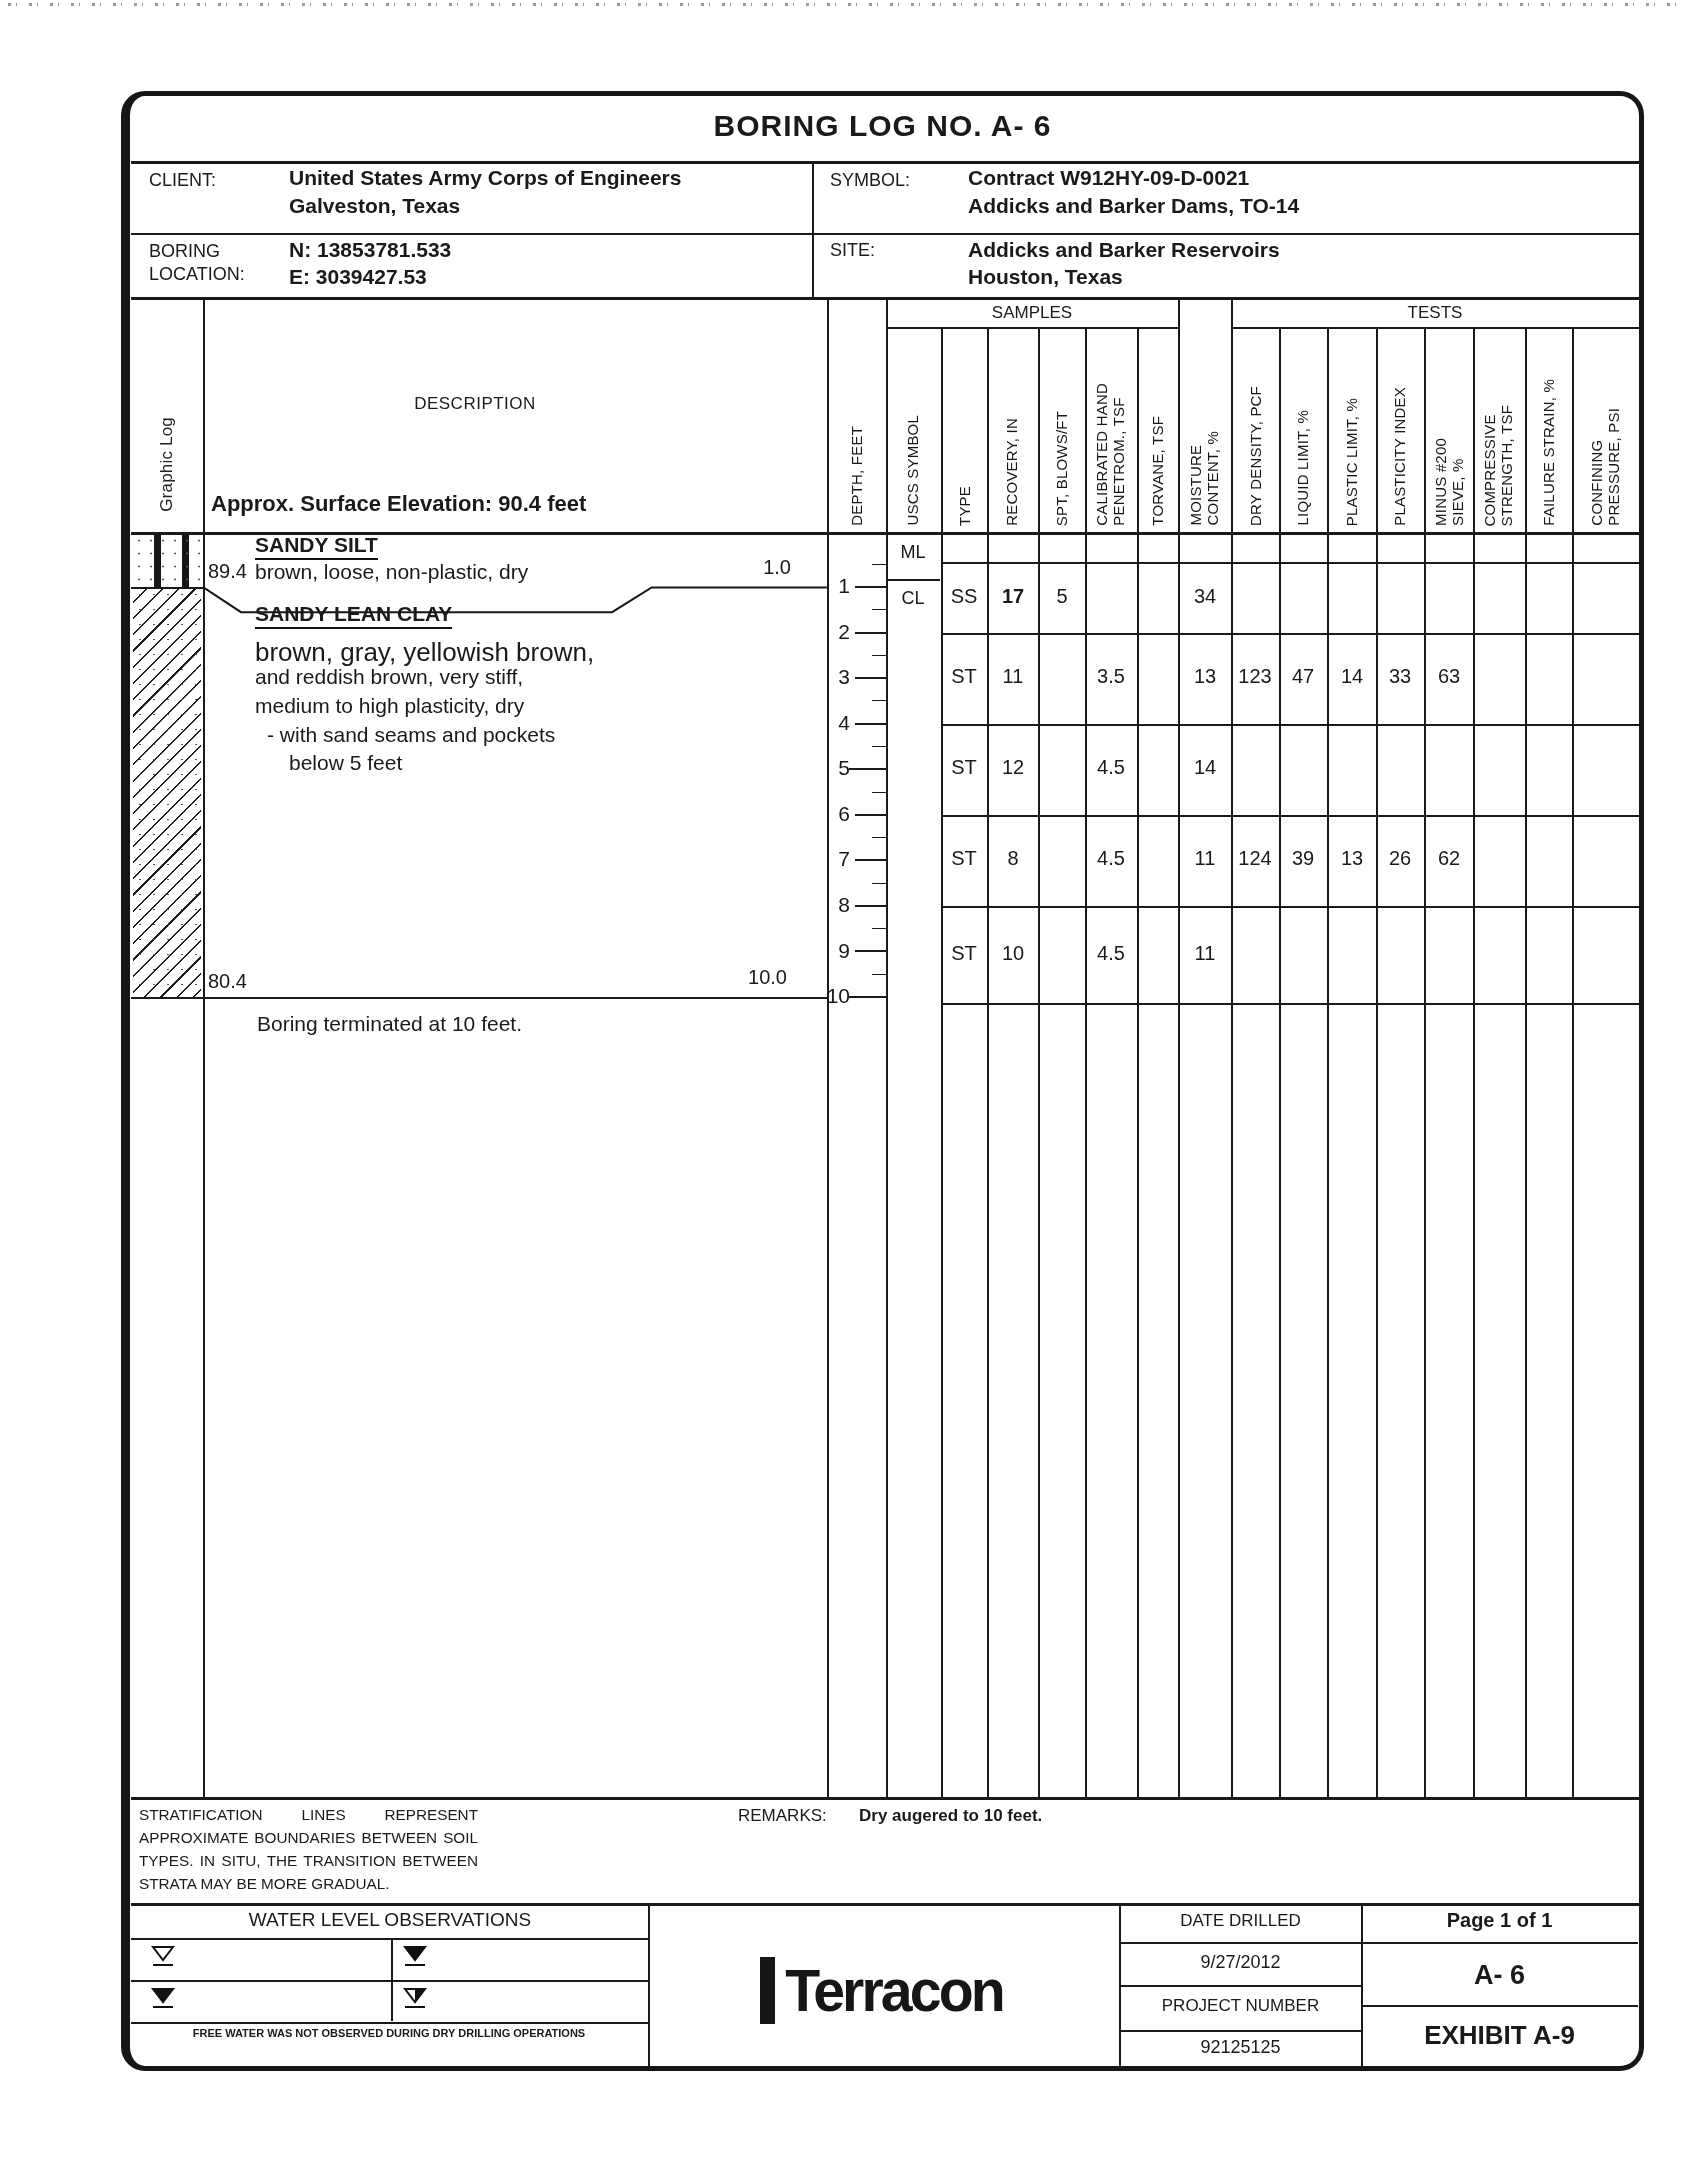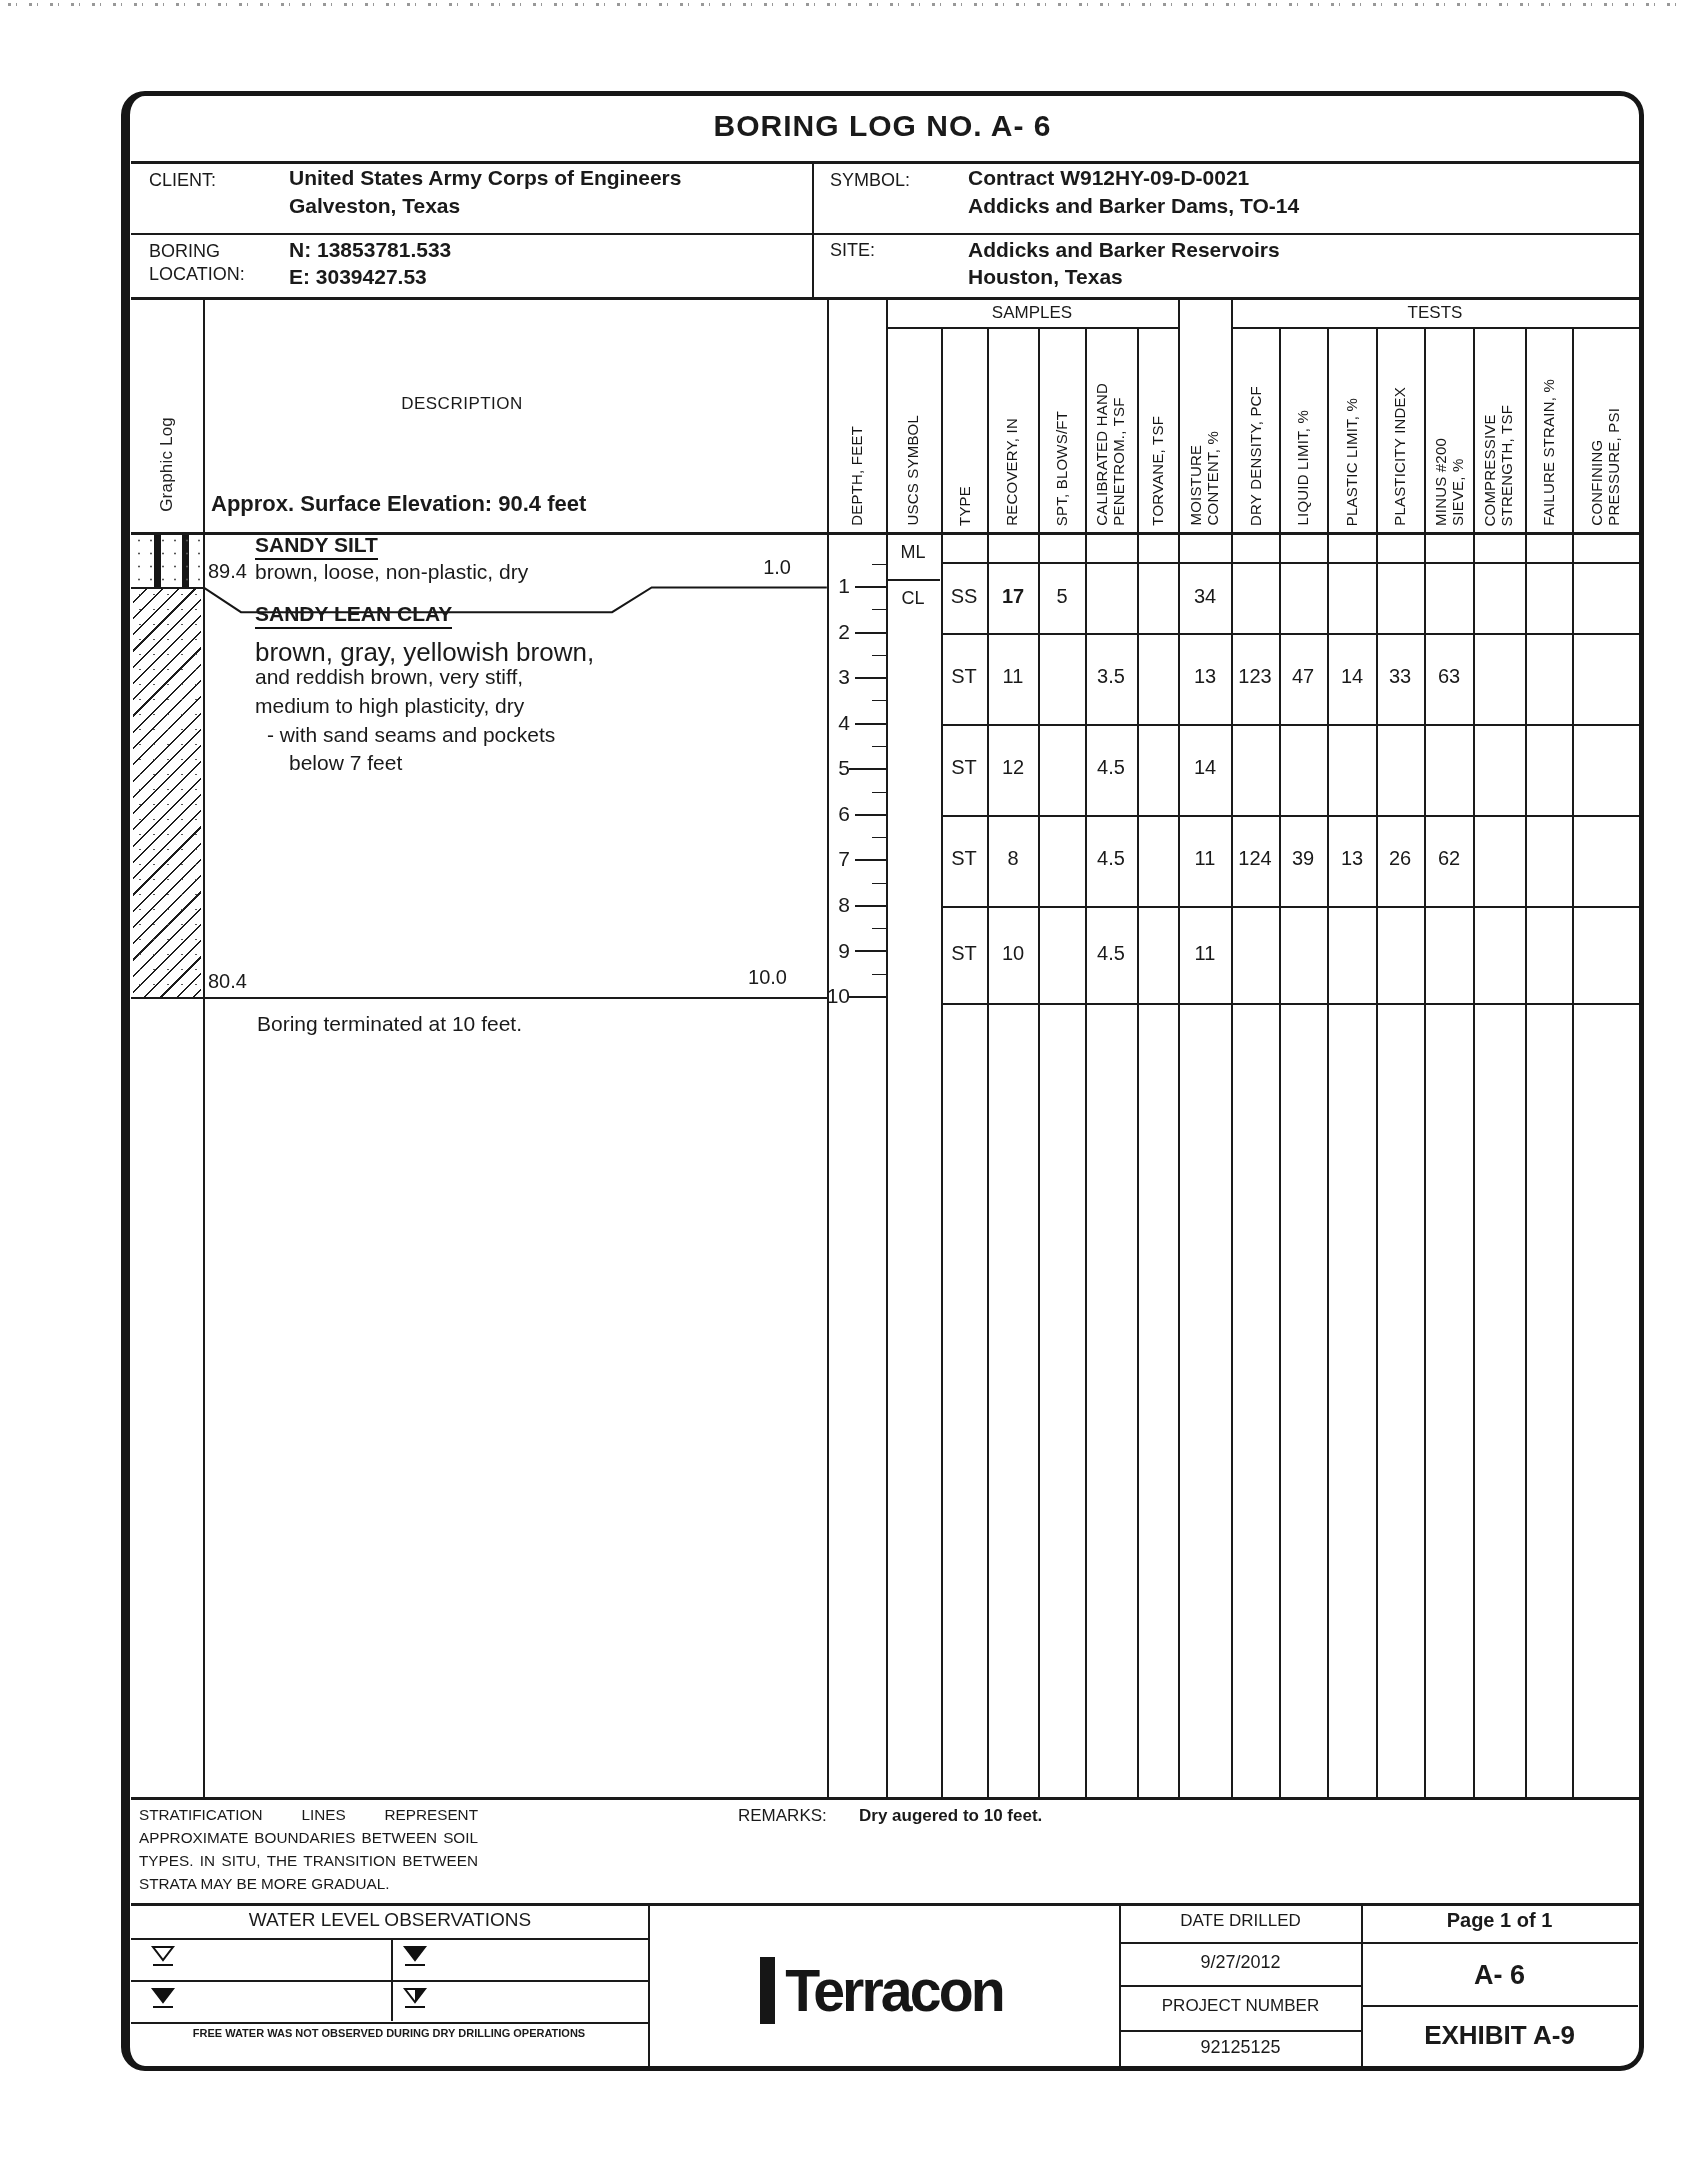--- a/index.html
+++ b/index.html
@@ -54,21 +54,21 @@
 LOCATION:</div>
   <div class="t b" style="left:289px;top:238px;font-size:21px;">N: 13853781.533</div>
   <div class="t b" style="left:289px;top:265px;font-size:21px;">E: 3039427.53</div>
   <div class="t" style="left:830px;top:240px;font-size:18px;">SITE:</div>
   <div class="t b" style="left:968px;top:238px;font-size:21px;">Addicks and Barker Reservoirs</div>
   <div class="t b" style="left:968px;top:265px;font-size:21px;">Houston, Texas</div>
 
   <div class="rotbox" style="left:131px;top:302px;width:72px;height:210px;">
     <span class="rot" style="font-size:17px;color:#222;">Graphic Log</span>
   </div>
-  <div class="t c" style="left:190px;top:394px;width:544px;font-size:17px;letter-spacing:0.5px;text-align:center;">DESCRIPTION</div>
+  <div class="t c" style="left:203px;top:394px;width:544px;font-size:17px;letter-spacing:0.5px;text-align:center;">DESCRIPTION</div>
   <div class="t b" style="left:211px;top:491px;font-size:22px;">Approx. Surface Elevation:   90.4 feet</div>
   <div class="t c" style="left:886px;top:303px;width:292px;font-size:17px;">SAMPLES</div>
   <div class="t c" style="left:1231px;top:303px;width:408px;font-size:17px;">TESTS</div>
 
   <div id="ml-pattern"></div>
   <div id="cl-pattern"></div>
 
   <svg class="abs" style="left:131px;top:532px;" width="696" height="475" viewBox="0 0 703 480">
     <polyline points="73,56 111,81 486,81 526,56 703,56" fill="none" stroke="#161616" stroke-width="2"></polyline>
   </svg>
@@ -228,21 +228,21 @@
     <div class="t" style="left: 255px; top: 533px; font-size: 21px;"><span class="underlined b">SANDY SILT</span></div>
     <div class="t" style="left: 255px; top: 560px; font-size: 21px;">brown, loose, non-plastic, dry</div>
     <div class="t" style="left: 208px; top: 560px; font-size: 20px;">89.4</div>
     <div class="t r" style="left: 728px; top: 556px; width: 63px; font-size: 20px;">1.0</div>
     <div class="t c" style="left: 888px; top: 542px; width: 50px; font-size: 18px;">ML</div>
     <div class="t" style="left: 255px; top: 602px; font-size: 21px;"><span class="underlined b">SANDY LEAN CLAY</span></div>
     <div class="t" style="left: 255px; top: 637px; font-size: 26px;">brown, gray, yellowish brown,</div>
     <div class="t" style="left: 255px; top: 665px; font-size: 21px;">and reddish brown, very stiff,</div>
     <div class="t" style="left: 255px; top: 694px; font-size: 21px;">medium to high plasticity, dry</div>
     <div class="t" style="left: 267px; top: 723px; font-size: 21px;">- with sand seams and pockets</div>
-    <div class="t" style="left: 289px; top: 751px; font-size: 21px;">below 7 feet</div>
+    <div class="t" style="left: 289px; top: 751px; font-size: 21px;">below 5 feet</div>
     <div class="t" style="left: 208px; top: 970px; font-size: 20px;">80.4</div>
     <div class="t r" style="left: 724px; top: 966px; width: 63px; font-size: 20px;">10.0</div>
     <div class="t c" style="left: 888px; top: 588px; width: 50px; font-size: 18px;">CL</div>
     <div class="t c" style="left: 940px; top: 585px; width: 48px; font-size: 20px;">SS</div>
     <div class="t c" style="left: 989px; top: 585px; width: 48px; font-size: 20px; font-weight: bold;">17</div>
     <div class="t c" style="left: 1038px; top: 585px; width: 48px; font-size: 20px;">5</div>
     <div class="t c" style="left: 1181px; top: 585px; width: 48px; font-size: 20px;">34</div>
     <div class="t c" style="left: 940px; top: 665px; width: 48px; font-size: 20px;">ST</div>
     <div class="t c" style="left: 989px; top: 665px; width: 48px; font-size: 20px;">11</div>
     <div class="t c" style="left: 1087px; top: 665px; width: 48px; font-size: 20px;">3.5</div>

